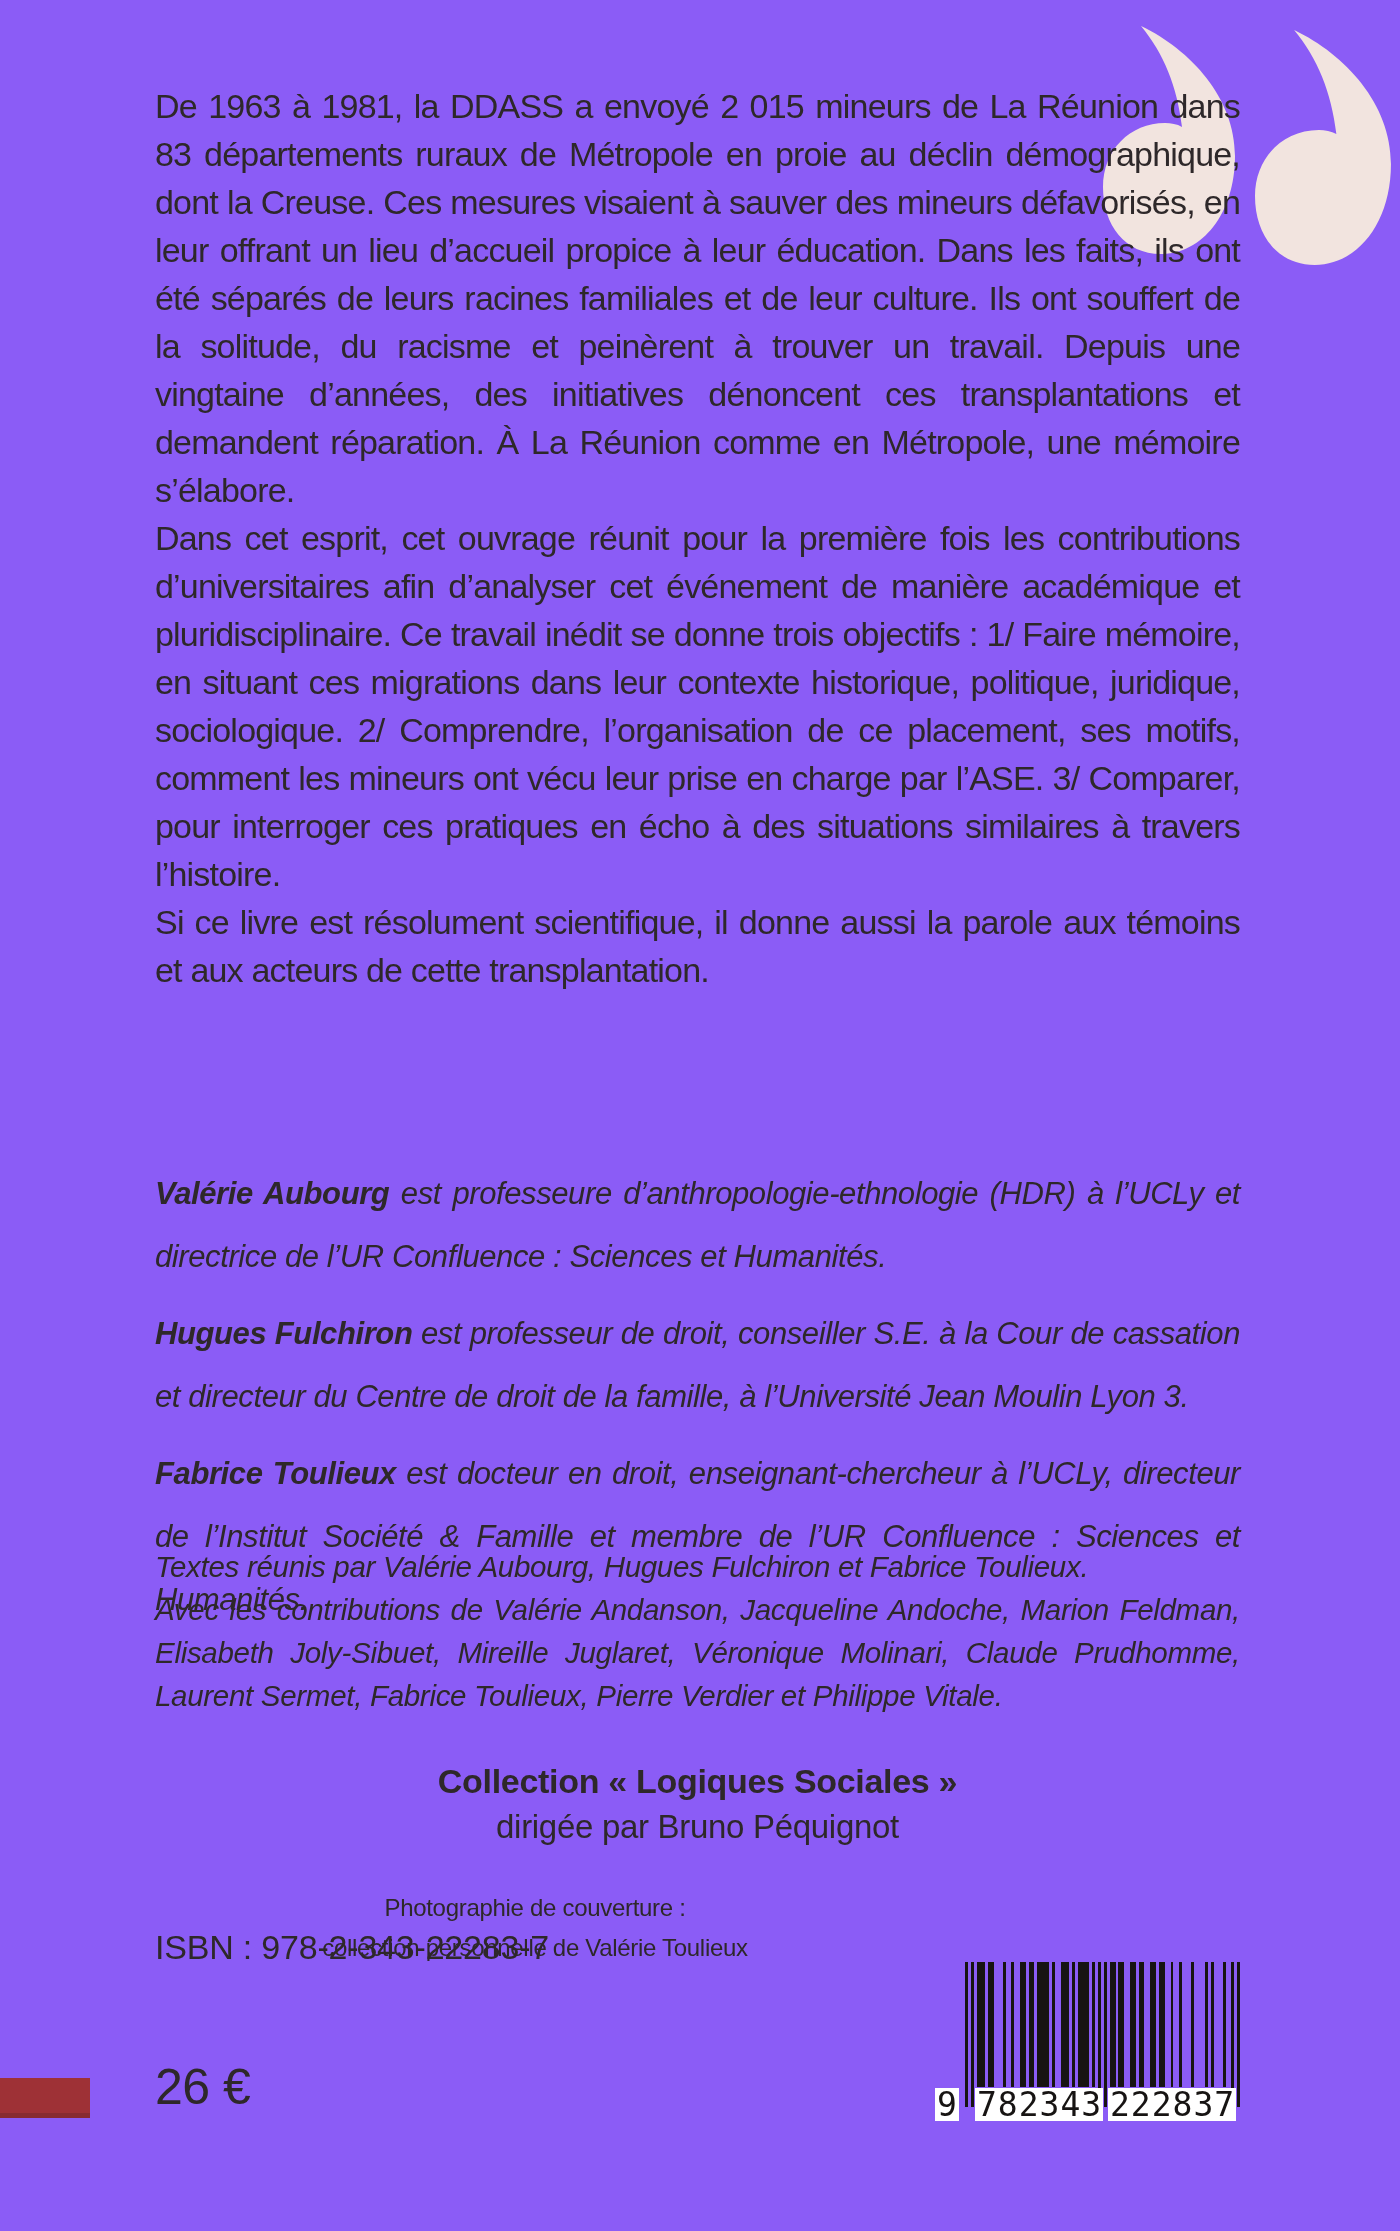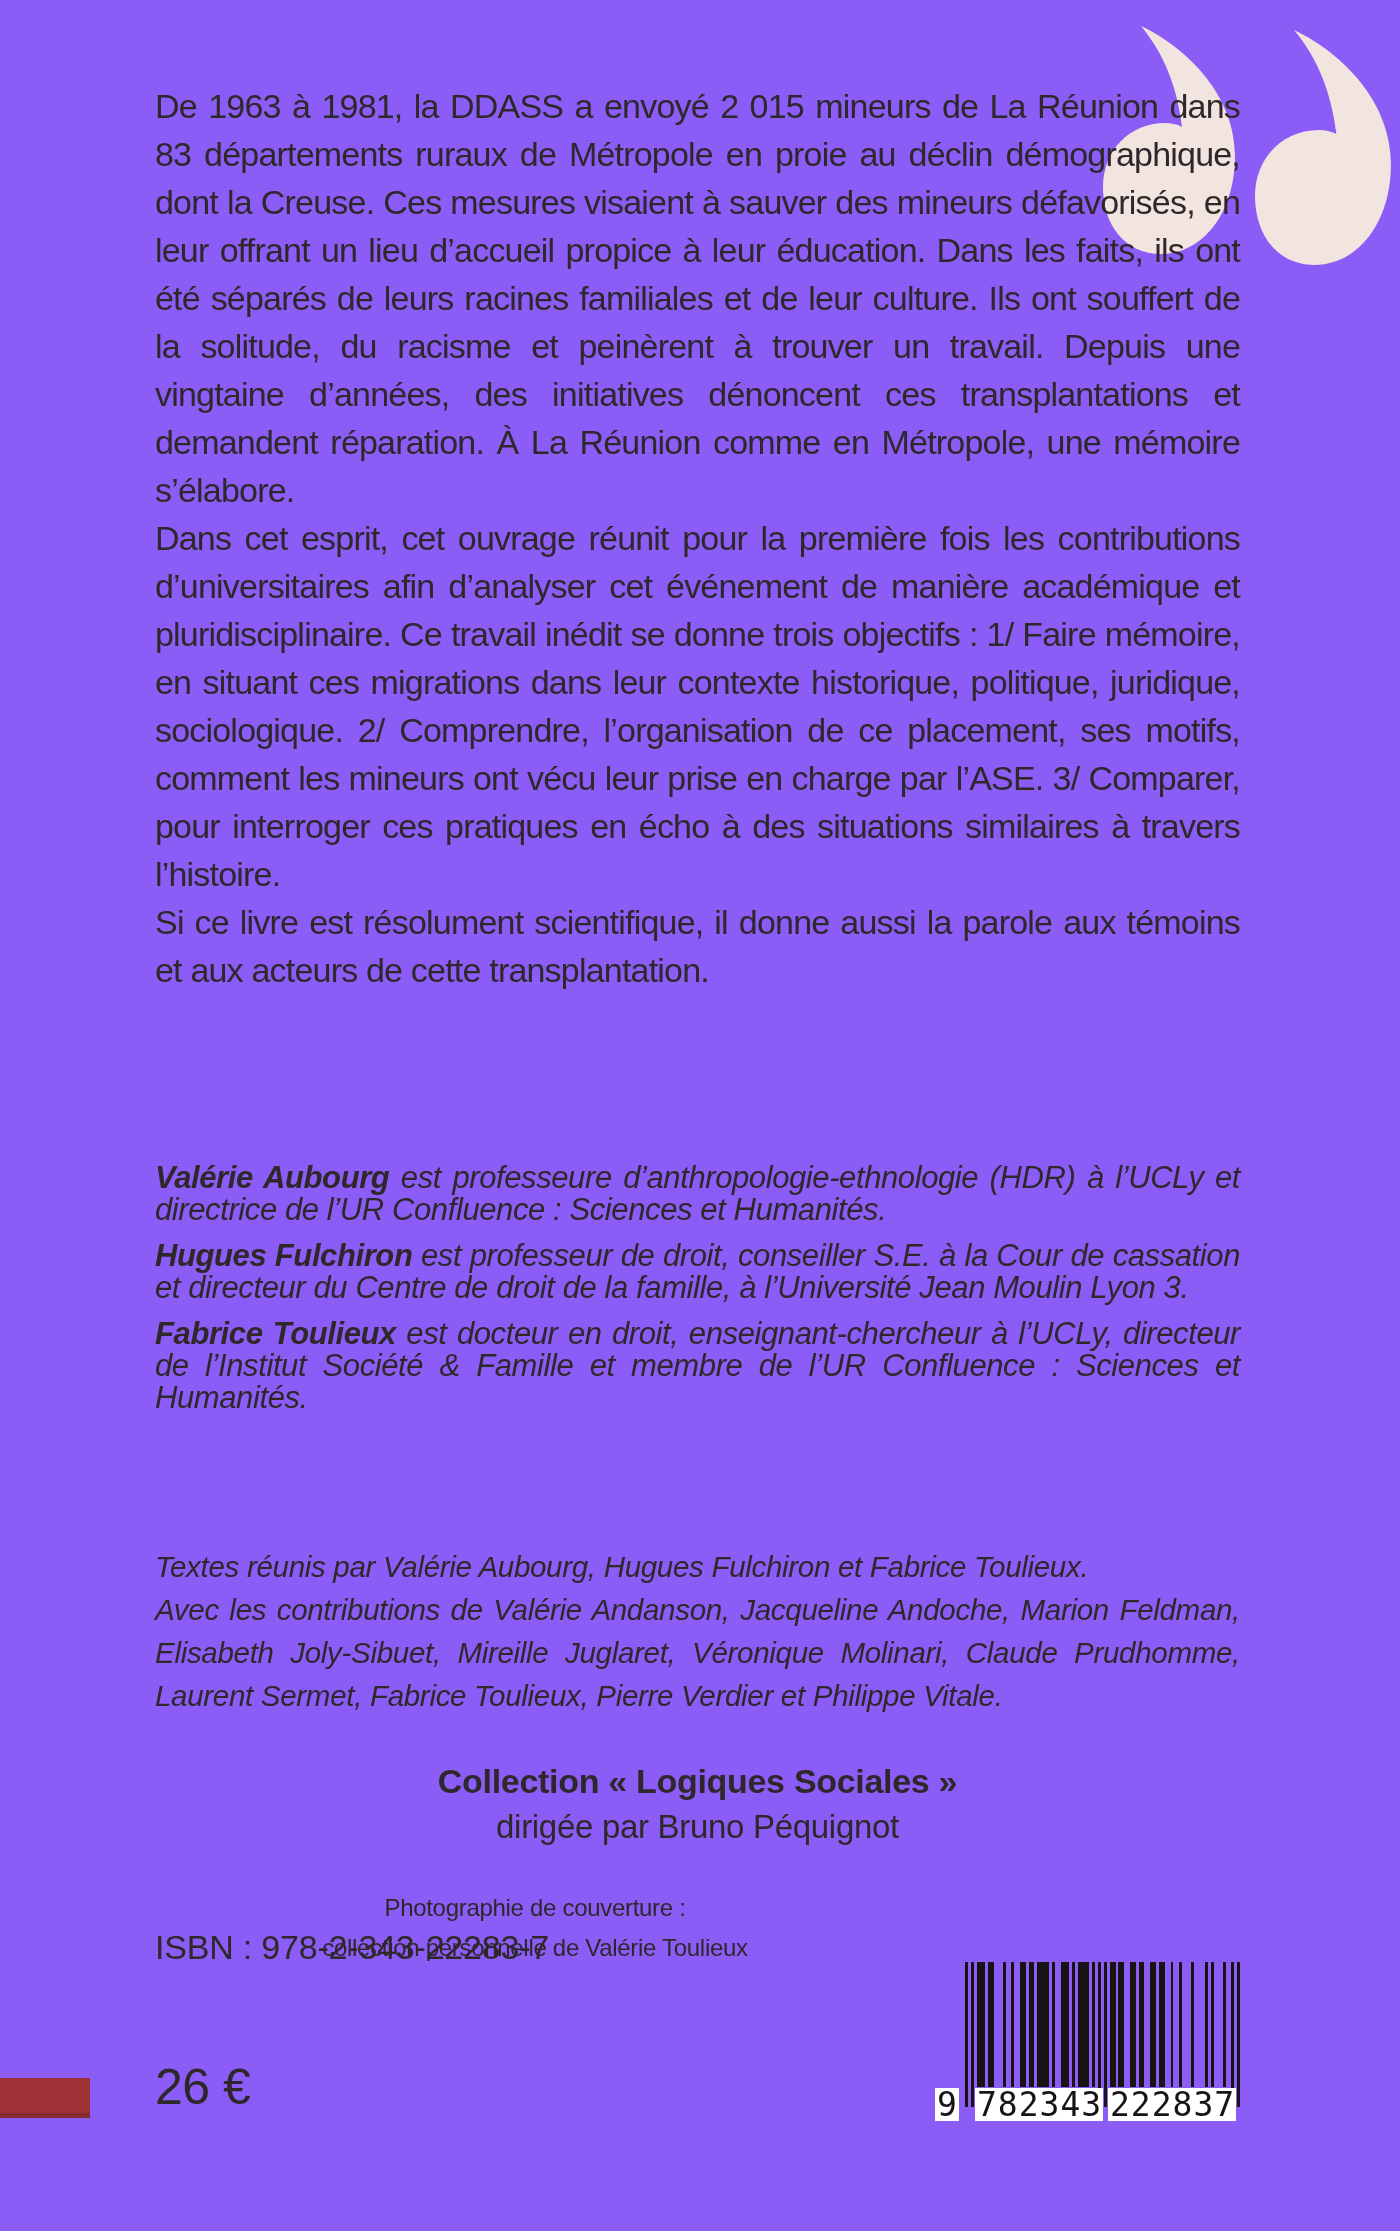--- a/index.html
+++ b/index.html
@@ -30,21 +30,21 @@
     text-align:justify;
     z-index:2;
   }
   .synopsis p{margin:0;}
   
   .bios{
     position:absolute;
     left:155px; top:1162px;
     width:1085px;
     font-size:31px;
-    line-height:32px;
+    line-height:63px;
     font-style:italic;
     text-align:justify;
     letter-spacing:-0.4px;
     z-index:2;
   }
   .bios p{margin:0 0 14px 0;}
   .bios p:last-child{margin-bottom:0;}
   .bios strong{font-weight:bold;}
   
   .credits{

